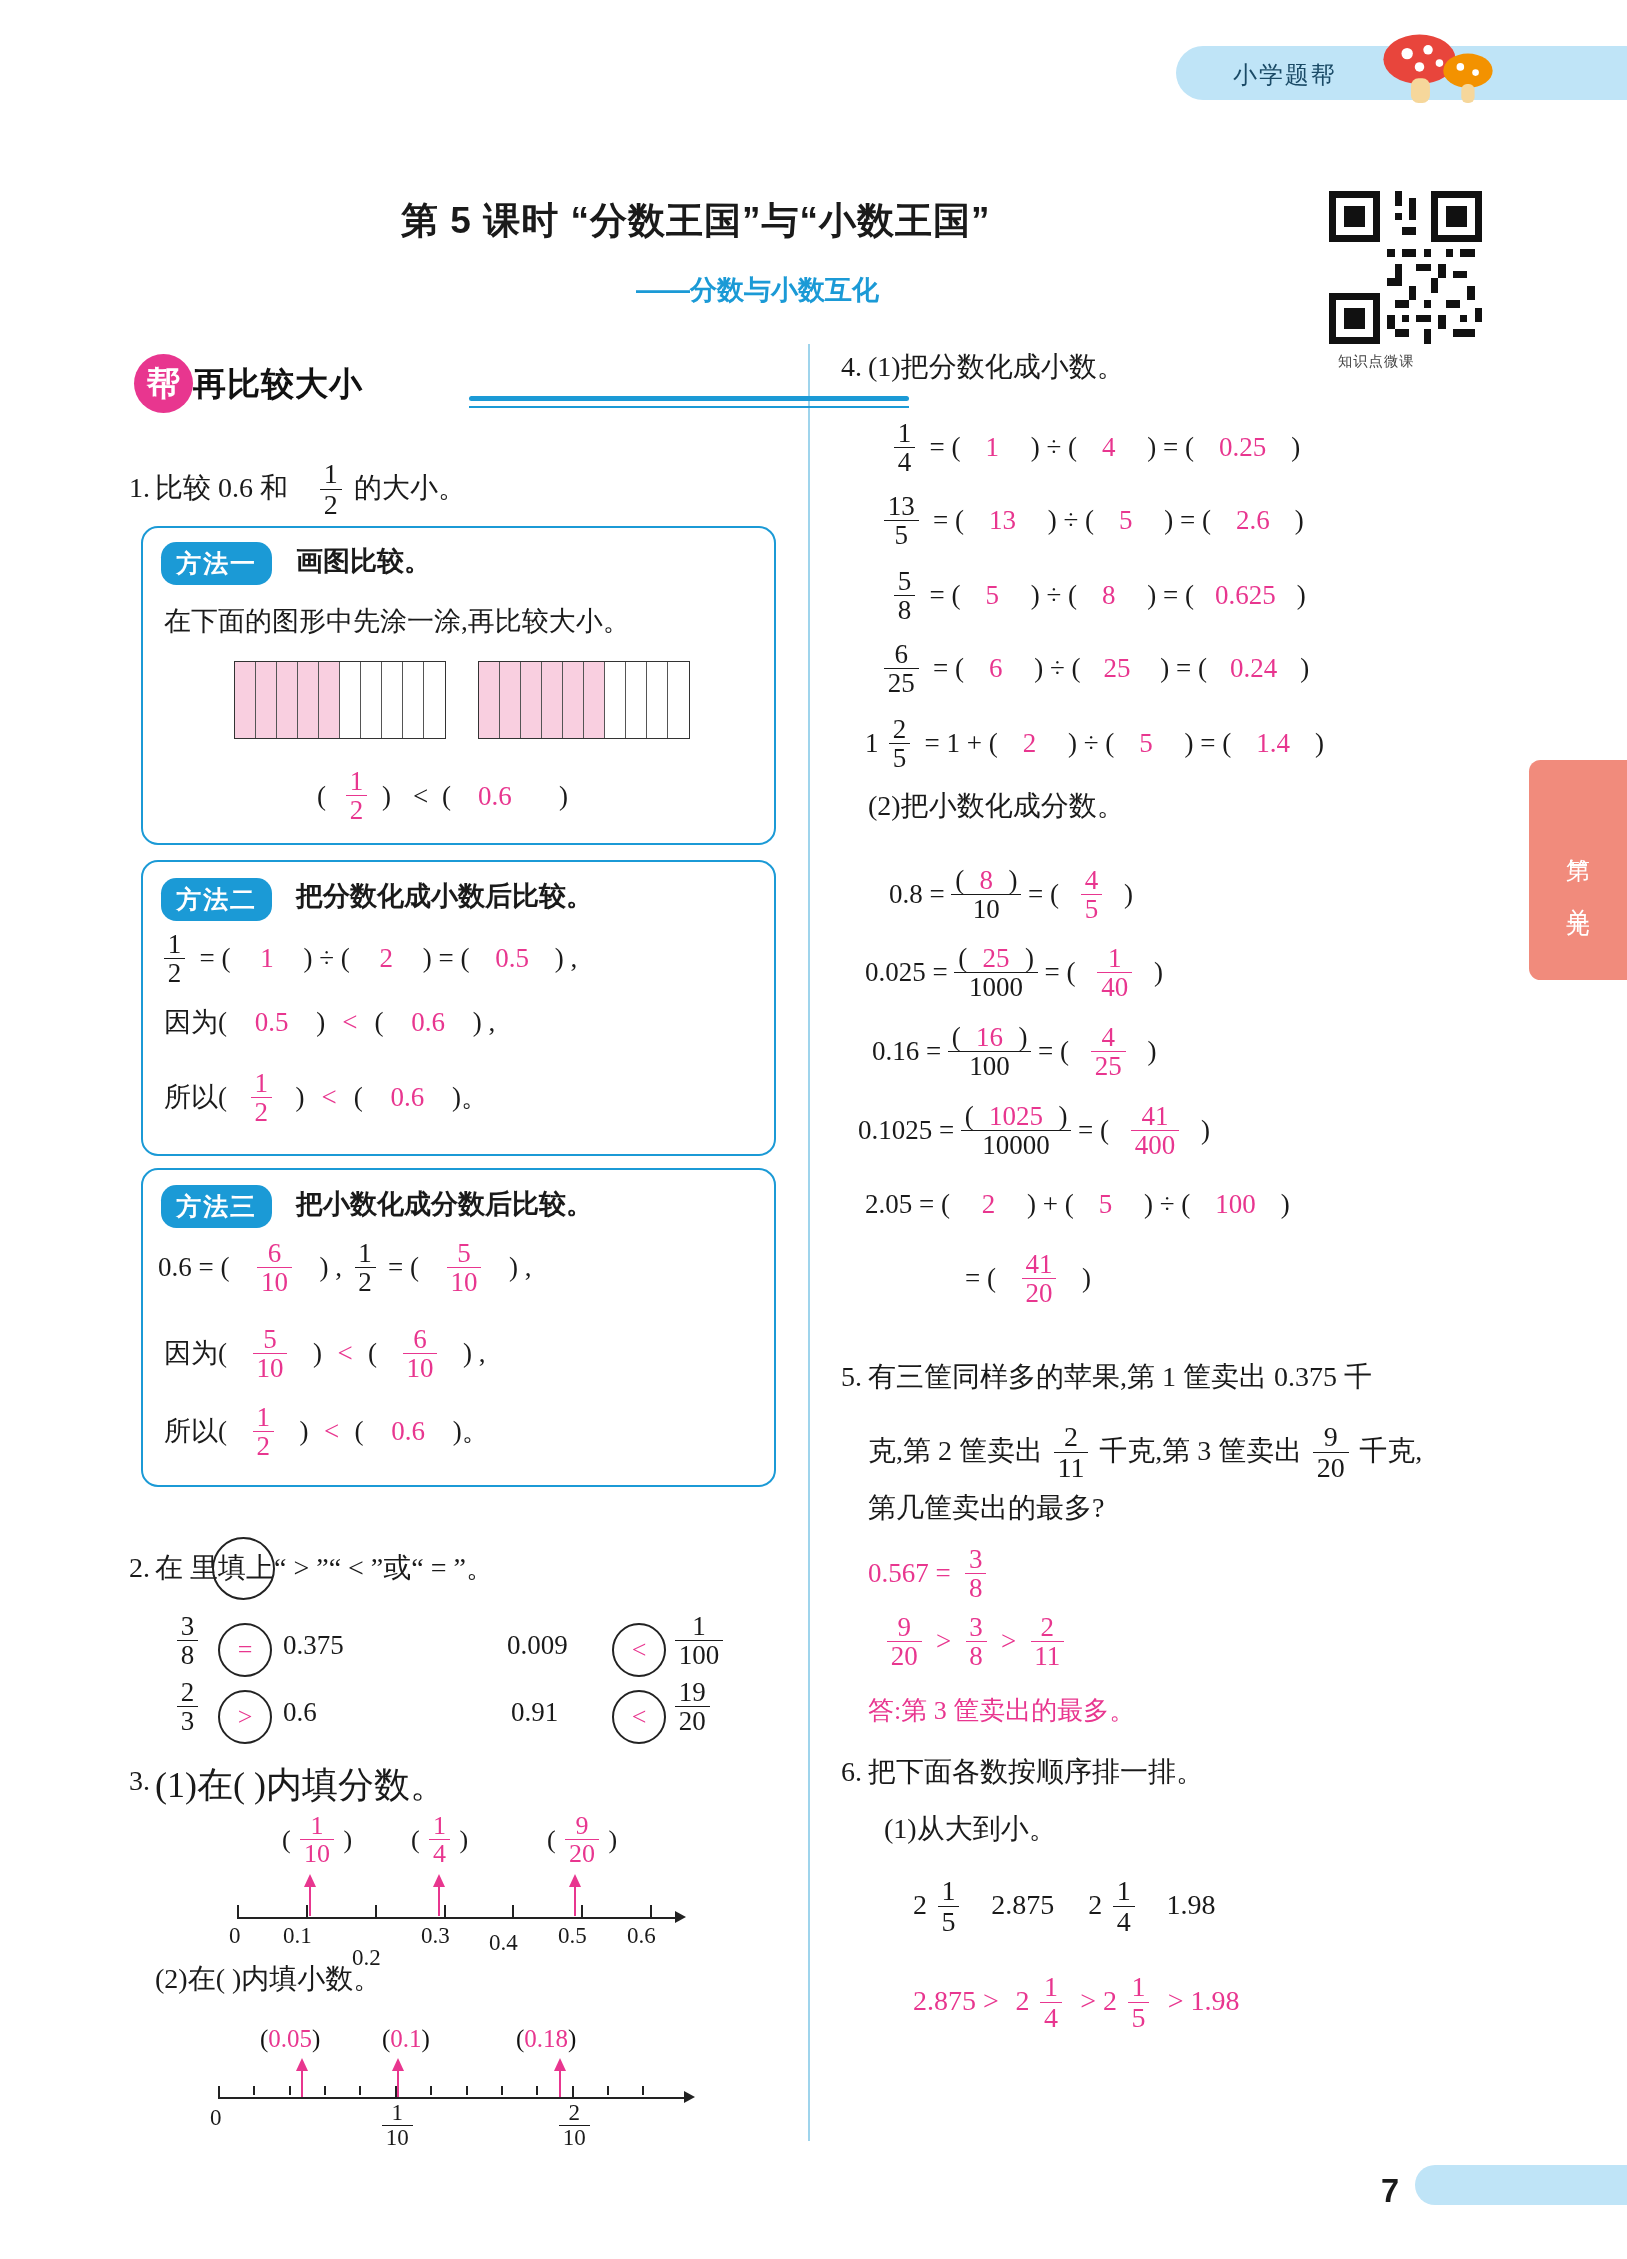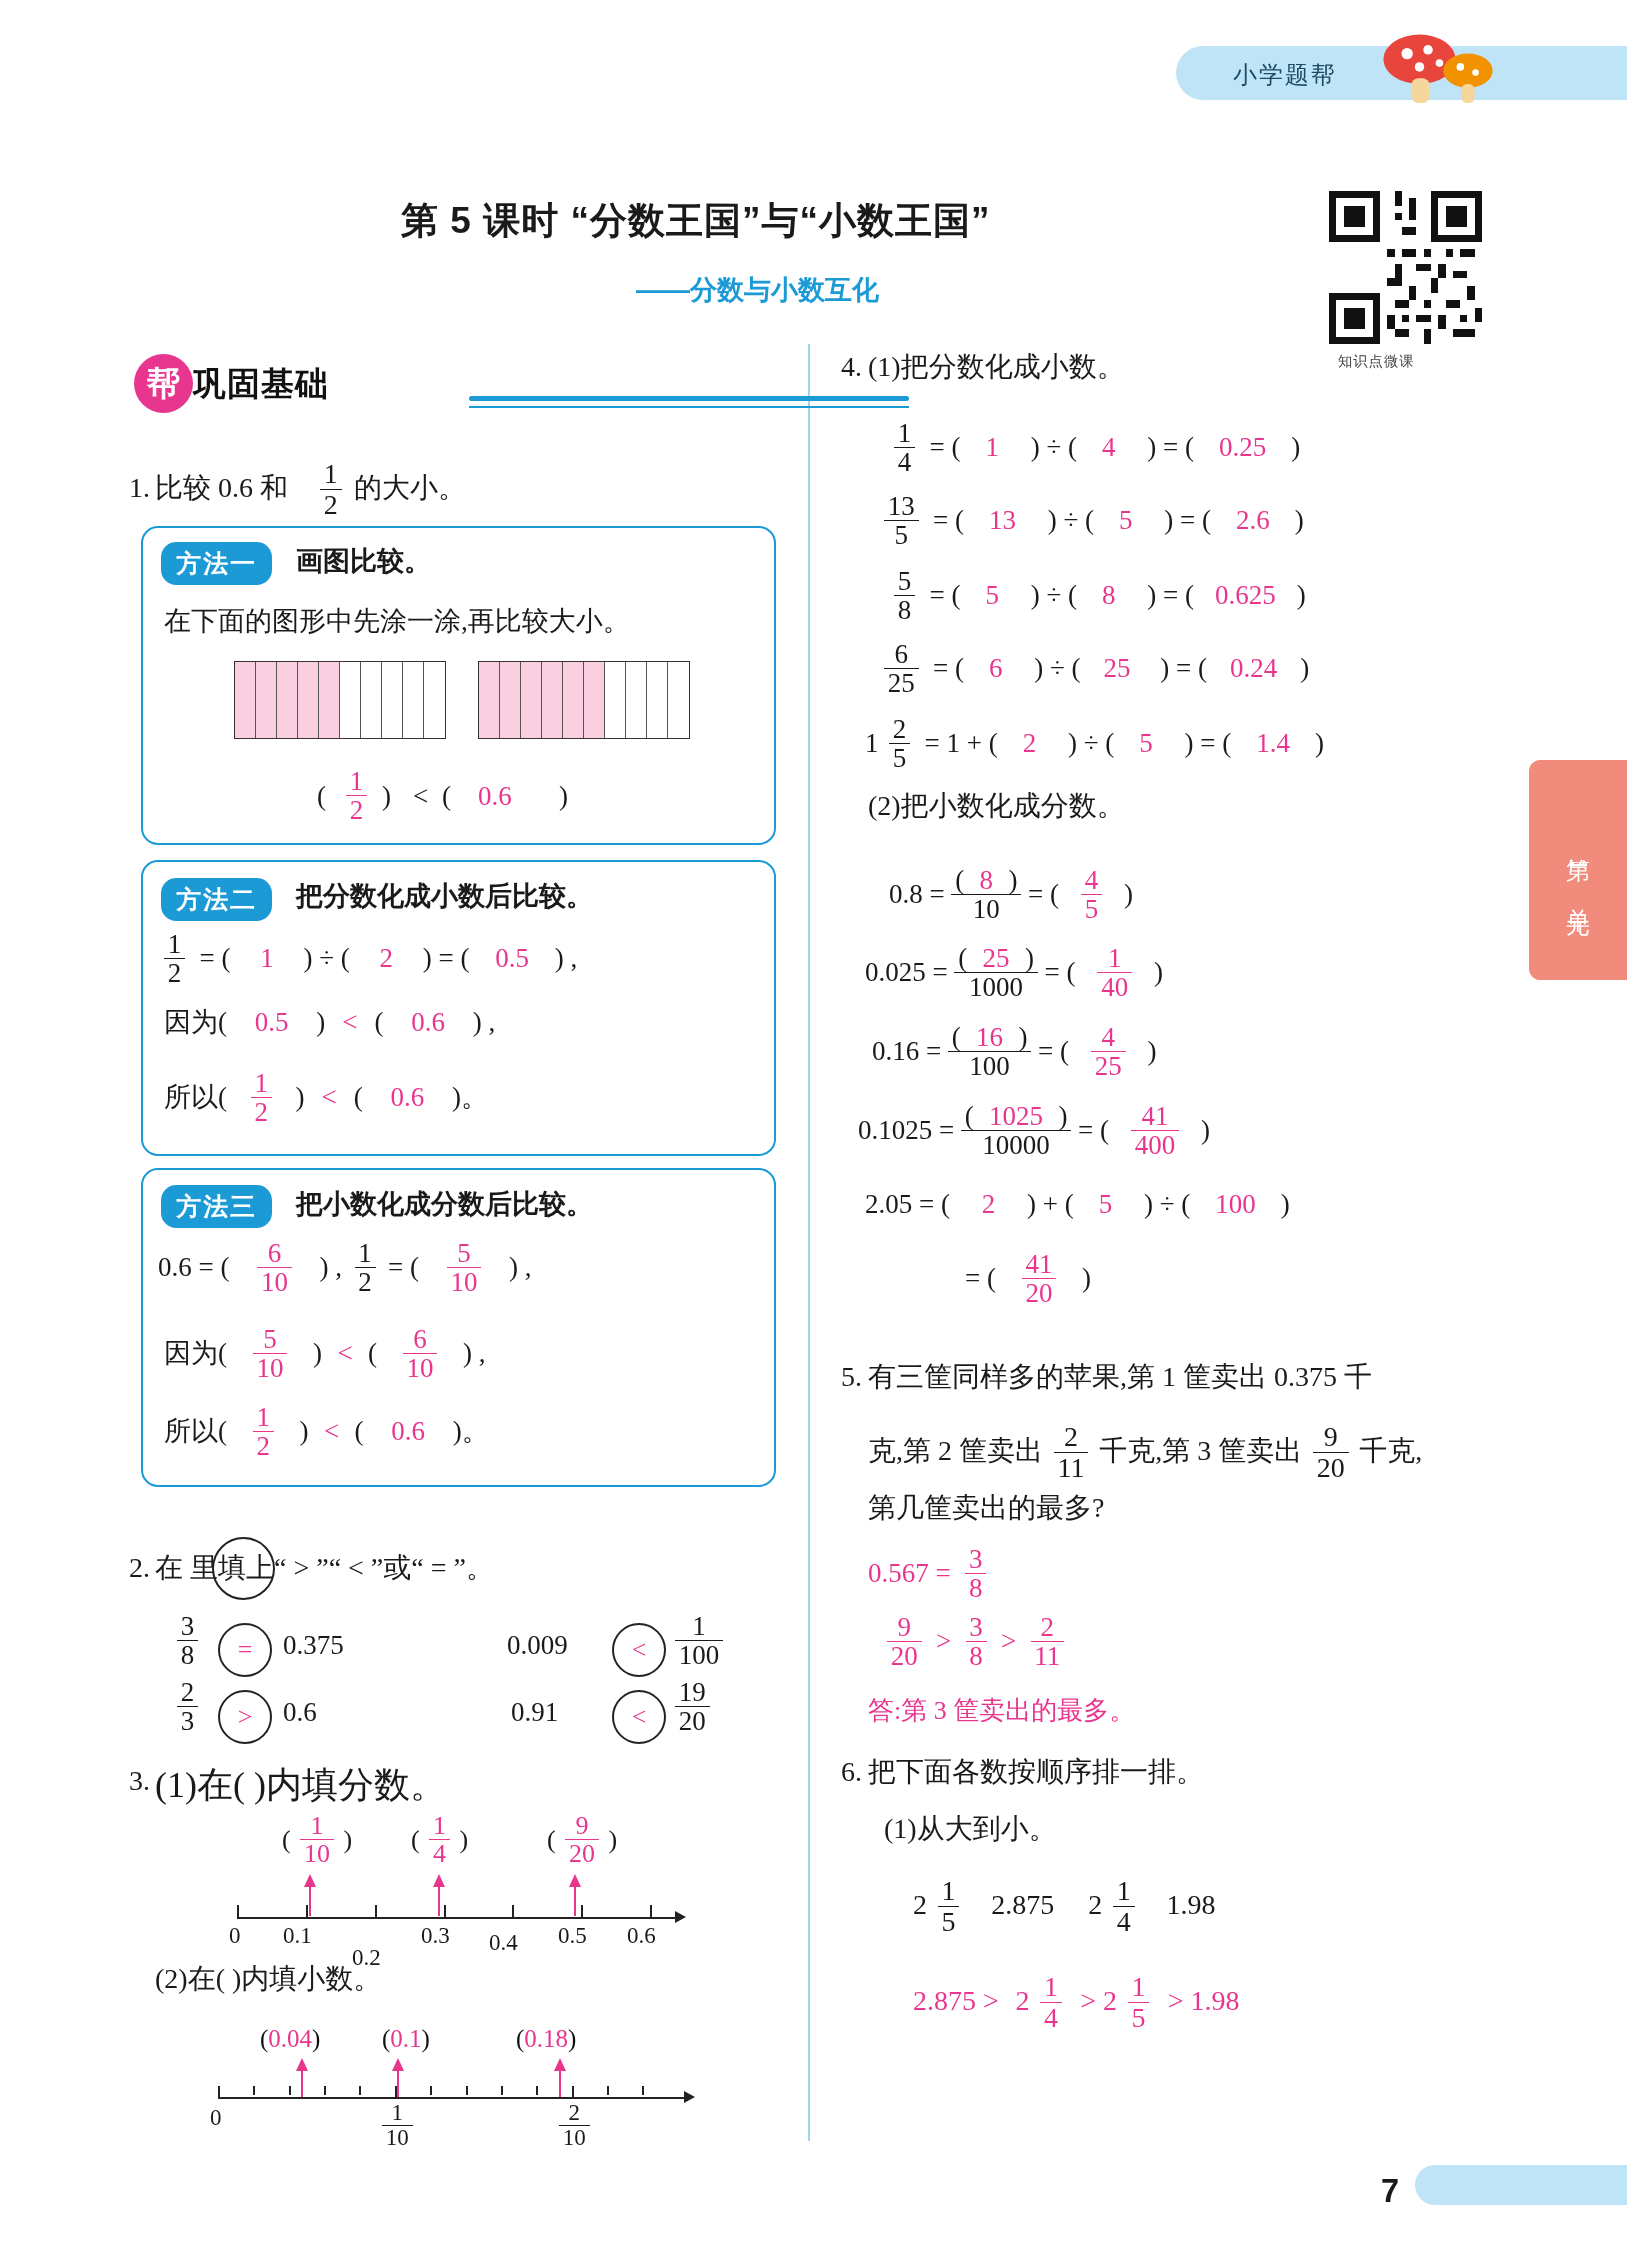--- a/index.html
+++ b/index.html
@@ -168,21 +168,21 @@
   </g>
 </svg>
 <div class="qr-cap">知识点微课</div>
 
 <div class="side-tab">第 1 单元</div>
 
 <div class="vdiv"></div>
 
 <div class="sec-head">
   <div class="sec-badge">帮</div>
-  <div class="sec-text">巩固基础</div>
+  <div class="sec-text">再比较大小</div>
   <div class="sec-line"></div>
   <div class="sec-line2"></div>
 </div>
 
 <div class="t" style="top:473px;left:129px;font-size:28px;">1.</div>
 <div class="t" style="top:473px;left:155px;font-size:28px;">比较 0.6 和</div>
 <div class="t" style="top:461px;left:320px;font-size:28px;">
   <span class="fr"><span class="n">1</span><span class="d">2</span></span>
 </div>
 <div class="t" style="top:473px;left:354px;font-size:28px;">的大小。</div>
@@ -349,21 +349,21 @@
 <div class="t" style="top:1923px;left:283px;font-size:23px;">0.1</div>
 <div class="t" style="top:1945px;left:352px;font-size:23px;">0.2</div>
 <div class="t" style="top:1923px;left:421px;font-size:23px;">0.3</div>
 <div class="t" style="top:1923px;left:489px;font-size:23px;margin-top:7px;">0.4</div>
 <div class="t" style="top:1923px;left:558px;font-size:23px;">0.5</div>
 <div class="t" style="top:1923px;left:627px;font-size:23px;">0.6</div>
 
 <div class="t" style="top:1964px;left:155px;font-size:28px;">(2)在(        )内填小数。</div>
 
 <div class="t pink" style="top:2025px;left:260px;font-size:25px;">
-  <span style="color:#111;">(</span><span>0.04</span><span style="color:#111;">)</span>
+  <span style="color:#111;">(</span><span>0.05</span><span style="color:#111;">)</span>
 </div>
 <div class="t pink" style="top:2025px;left:382px;font-size:25px;">
   <span style="color:#111;">(</span><span>0.1</span><span style="color:#111;">)</span>
 </div>
 <div class="t pink" style="top:2025px;left:516px;font-size:25px;">
   <span style="color:#111;">(</span><span>0.18</span><span style="color:#111;">)</span>
 </div>
 
 <div class="upstem" style="top:2070px;left:301px;height:27px;"></div>
 <div class="uparrow" style="top:2058px;left:296px;"></div>

